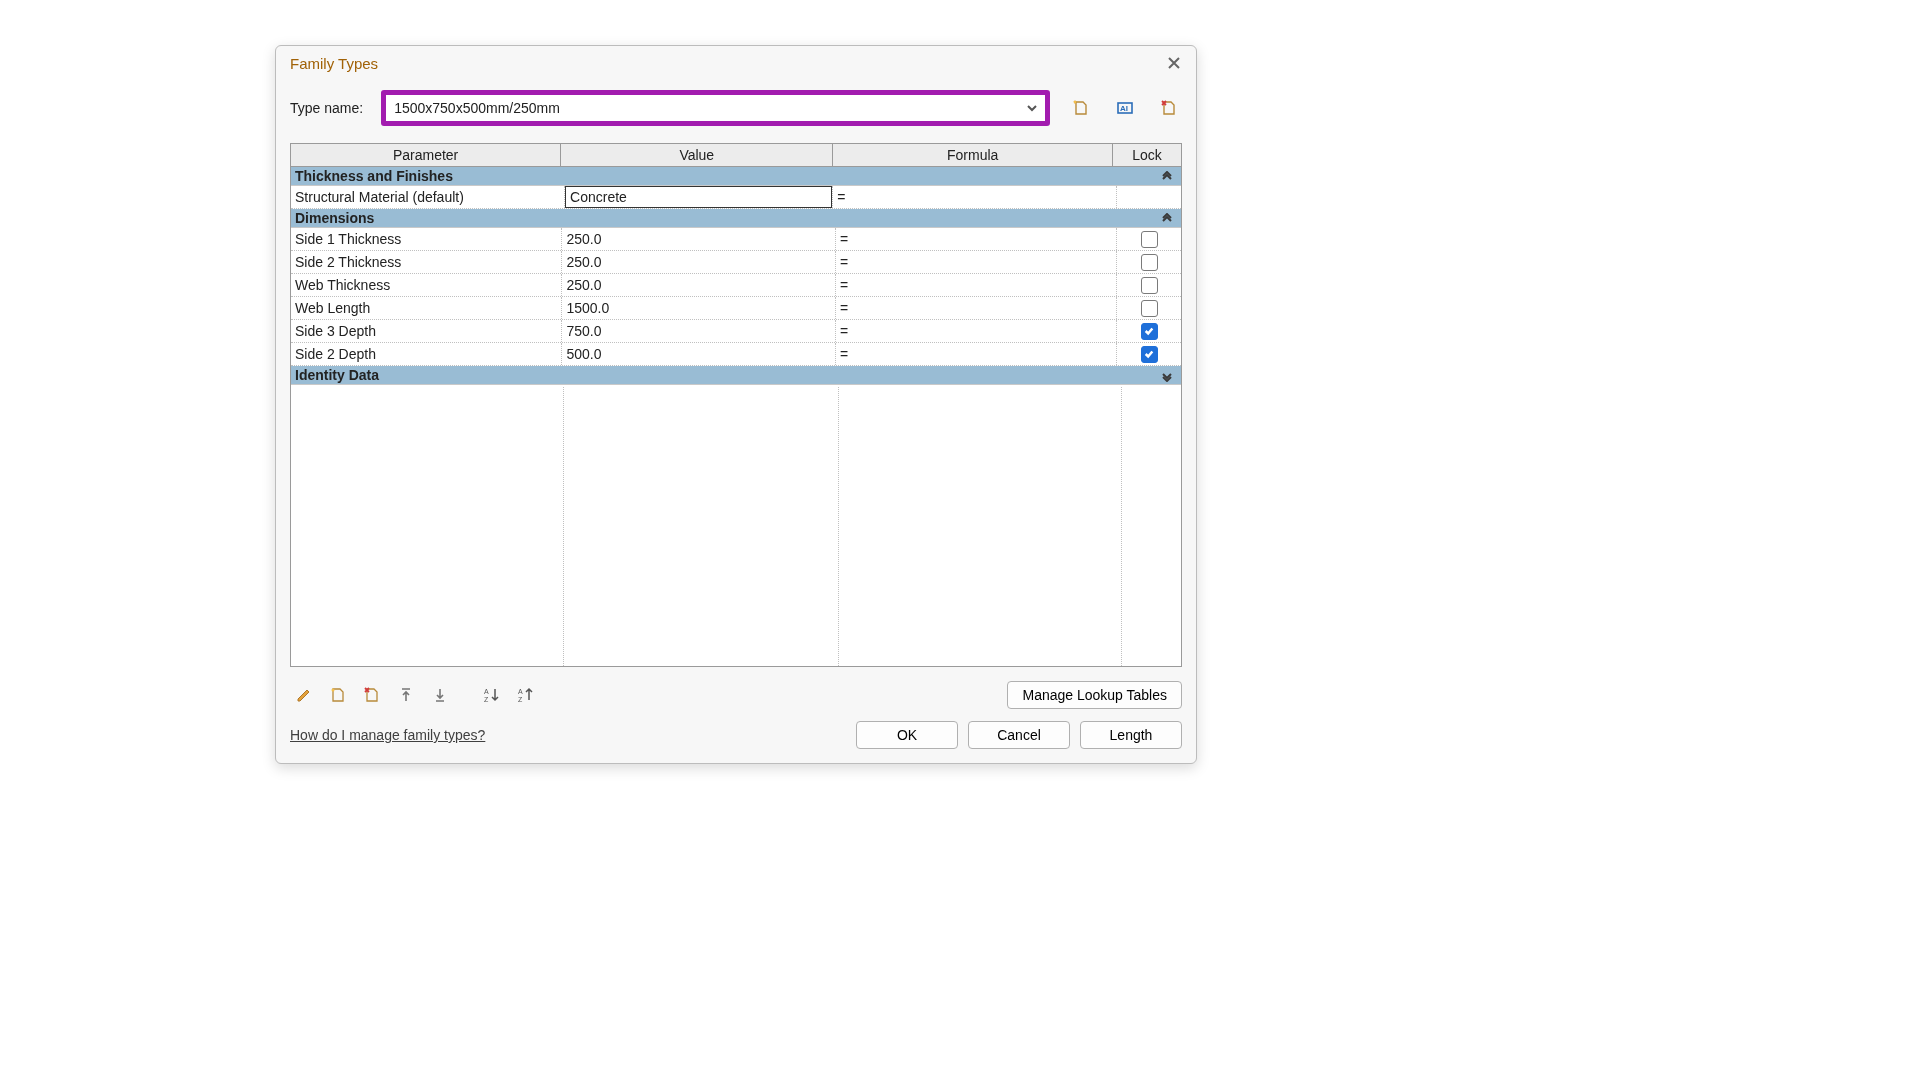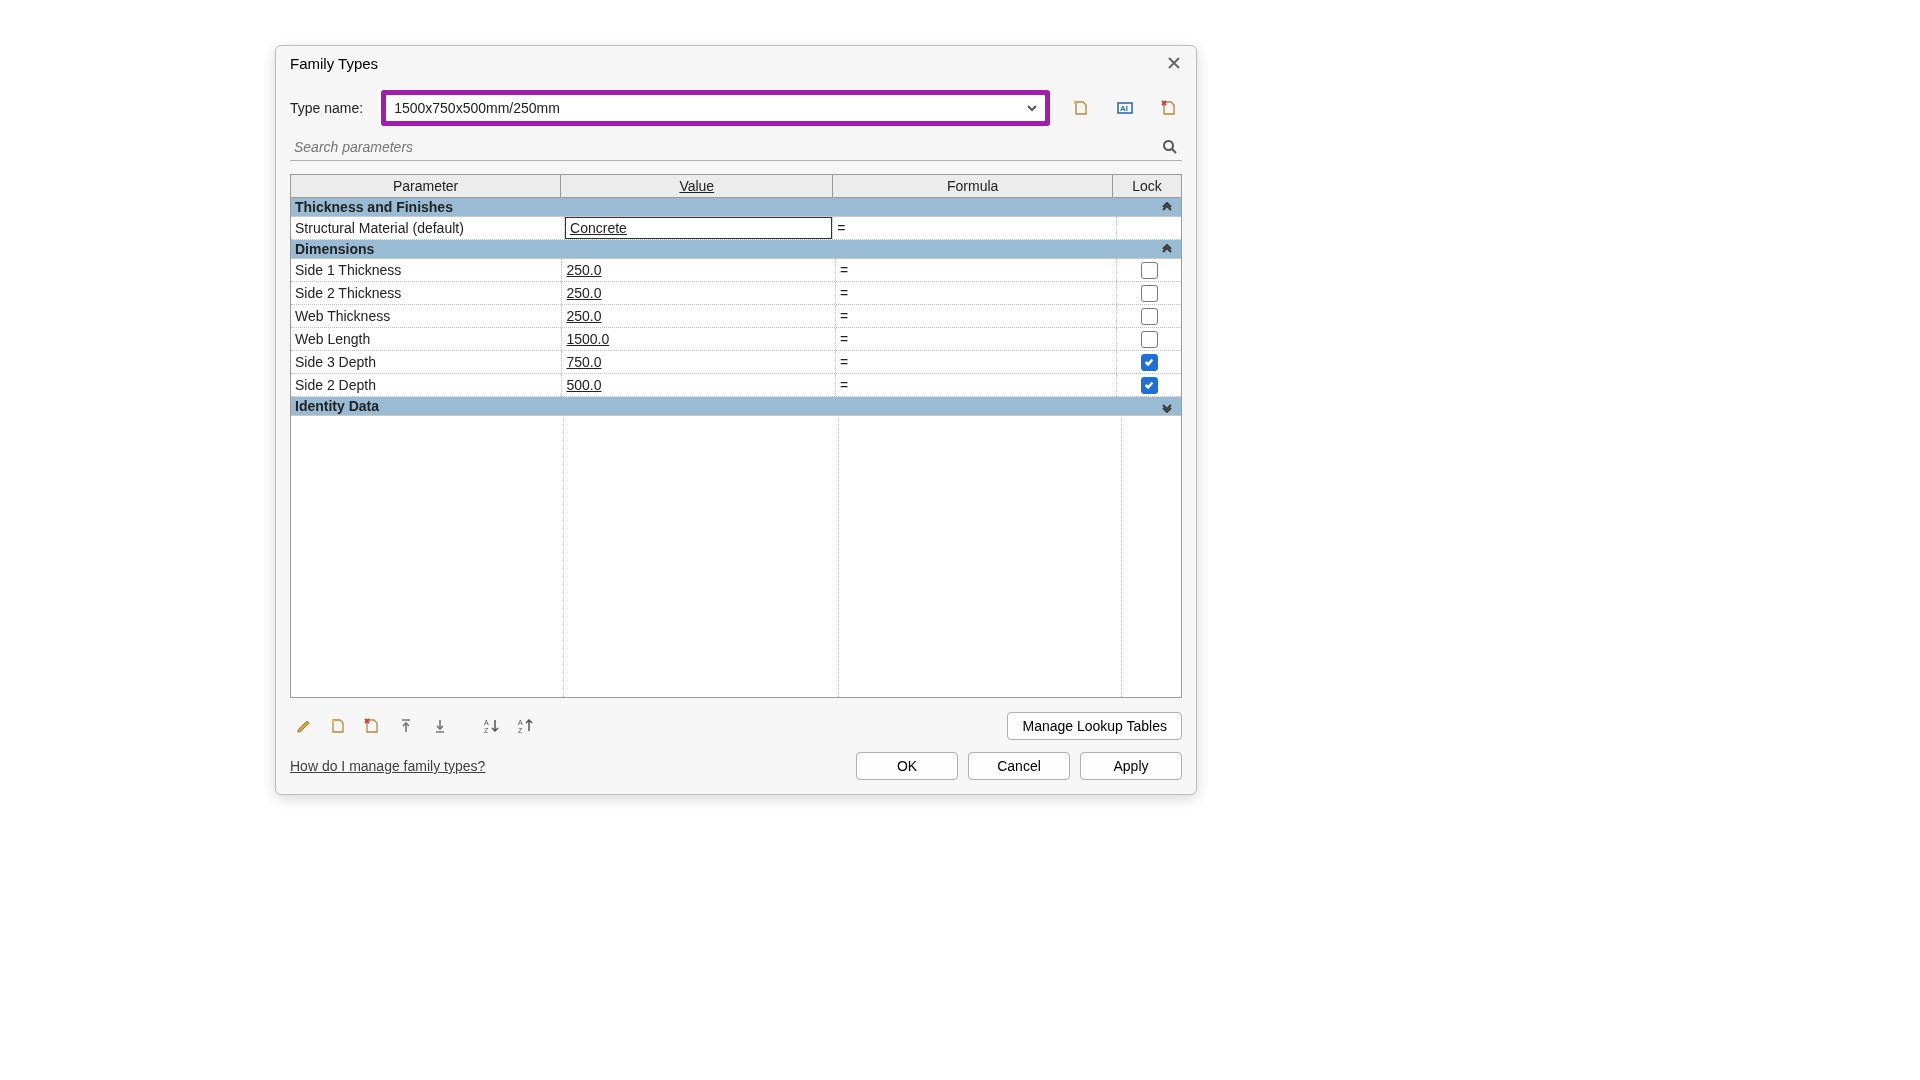--- a/index.html
+++ b/index.html
@@ -27,21 +27,21 @@
   }
   
   .titlebar {
     height: 34px;
     display: flex;
     align-items: center;
     justify-content: space-between;
     padding: 0 10px 0 14px;
   }
   .titlebar-title {
-    color: #000000;
+    color: #a16207;
     font-size: 15px;
   }
   .close-btn {
     width: 24px;
     height: 24px;
     display: flex;
     align-items: center;
     justify-content: center;
     color: #555;
     border-radius: 3px;
@@ -114,21 +114,21 @@
     border-bottom: 1px solid #9a9a9a;
   }
   .th {
     padding: 3px 6px;
     border-right: 1px solid #9a9a9a;
     text-align: center;
     font-weight: 400;
   }
   .th:last-child { border-right: none; }
   .col-param { width: 272px; }
-  .col-value { width: 274px; text-decoration: underline; }
+  .col-value { width: 274px; }
   .col-formula { width: 282px; }
   .col-lock { flex: 1; min-width: 56px; }
   .tbody { flex: 1; position: relative; }
   .group-row {
     display: flex;
     align-items: center;
     background: #99bcd4;
     border-bottom: 1px solid #c9c9c9;
     padding: 1px 4px;
     font-weight: 700;
@@ -272,29 +272,20 @@
       </svg>
     </div>
     <div class="mini-btn">
       <svg width="18" height="18" viewBox="0 0 18 18">
         <path d="M4 3 h7 l3 3 v9 h-10 z" fill="none" stroke="#b88a3a" stroke-width="1.4"></path>
         <path d="M2 2 L6 6 M6 2 L2 6" stroke="#d23b3b" stroke-width="1.8"></path>
       </svg>
     </div>
   </div>
 
-  <div class="search-row">
-    <input class="search-input" placeholder="Search parameters" style="">
-    <span class="search-icon">
-      <svg viewBox="0 0 16 16">
-          <circle cx="6.5" cy="6.5" r="4.5"></circle>
-          <path d="M10 10 L14 14"></path>
-        </svg>
-    </span>
-  </div>
 
   <div class="table-wrap">
     <div class="thead-row">
       <div class="th col-param">Parameter</div>
       <div class="th col-value">Value</div>
       <div class="th col-formula">Formula</div>
       <div class="th col-lock">Lock</div>
     </div>
 
     <div class="tbody">
@@ -447,16 +438,16 @@
     </div>
     <div class="spacer"></div>
     <button class="big-btn">Manage Lookup Tables</button>
   </div>
 
   <div class="footer-row">
     <a class="help-link">How do I manage family types?</a>
     <div class="spacer"></div>
     <button class="dlg-btn">OK</button>
     <button class="dlg-btn">Cancel</button>
-    <button class="dlg-btn">Apply</button>
+    <button class="dlg-btn">Length</button>
   </div>
 
 </div>
 
 </body></html>

